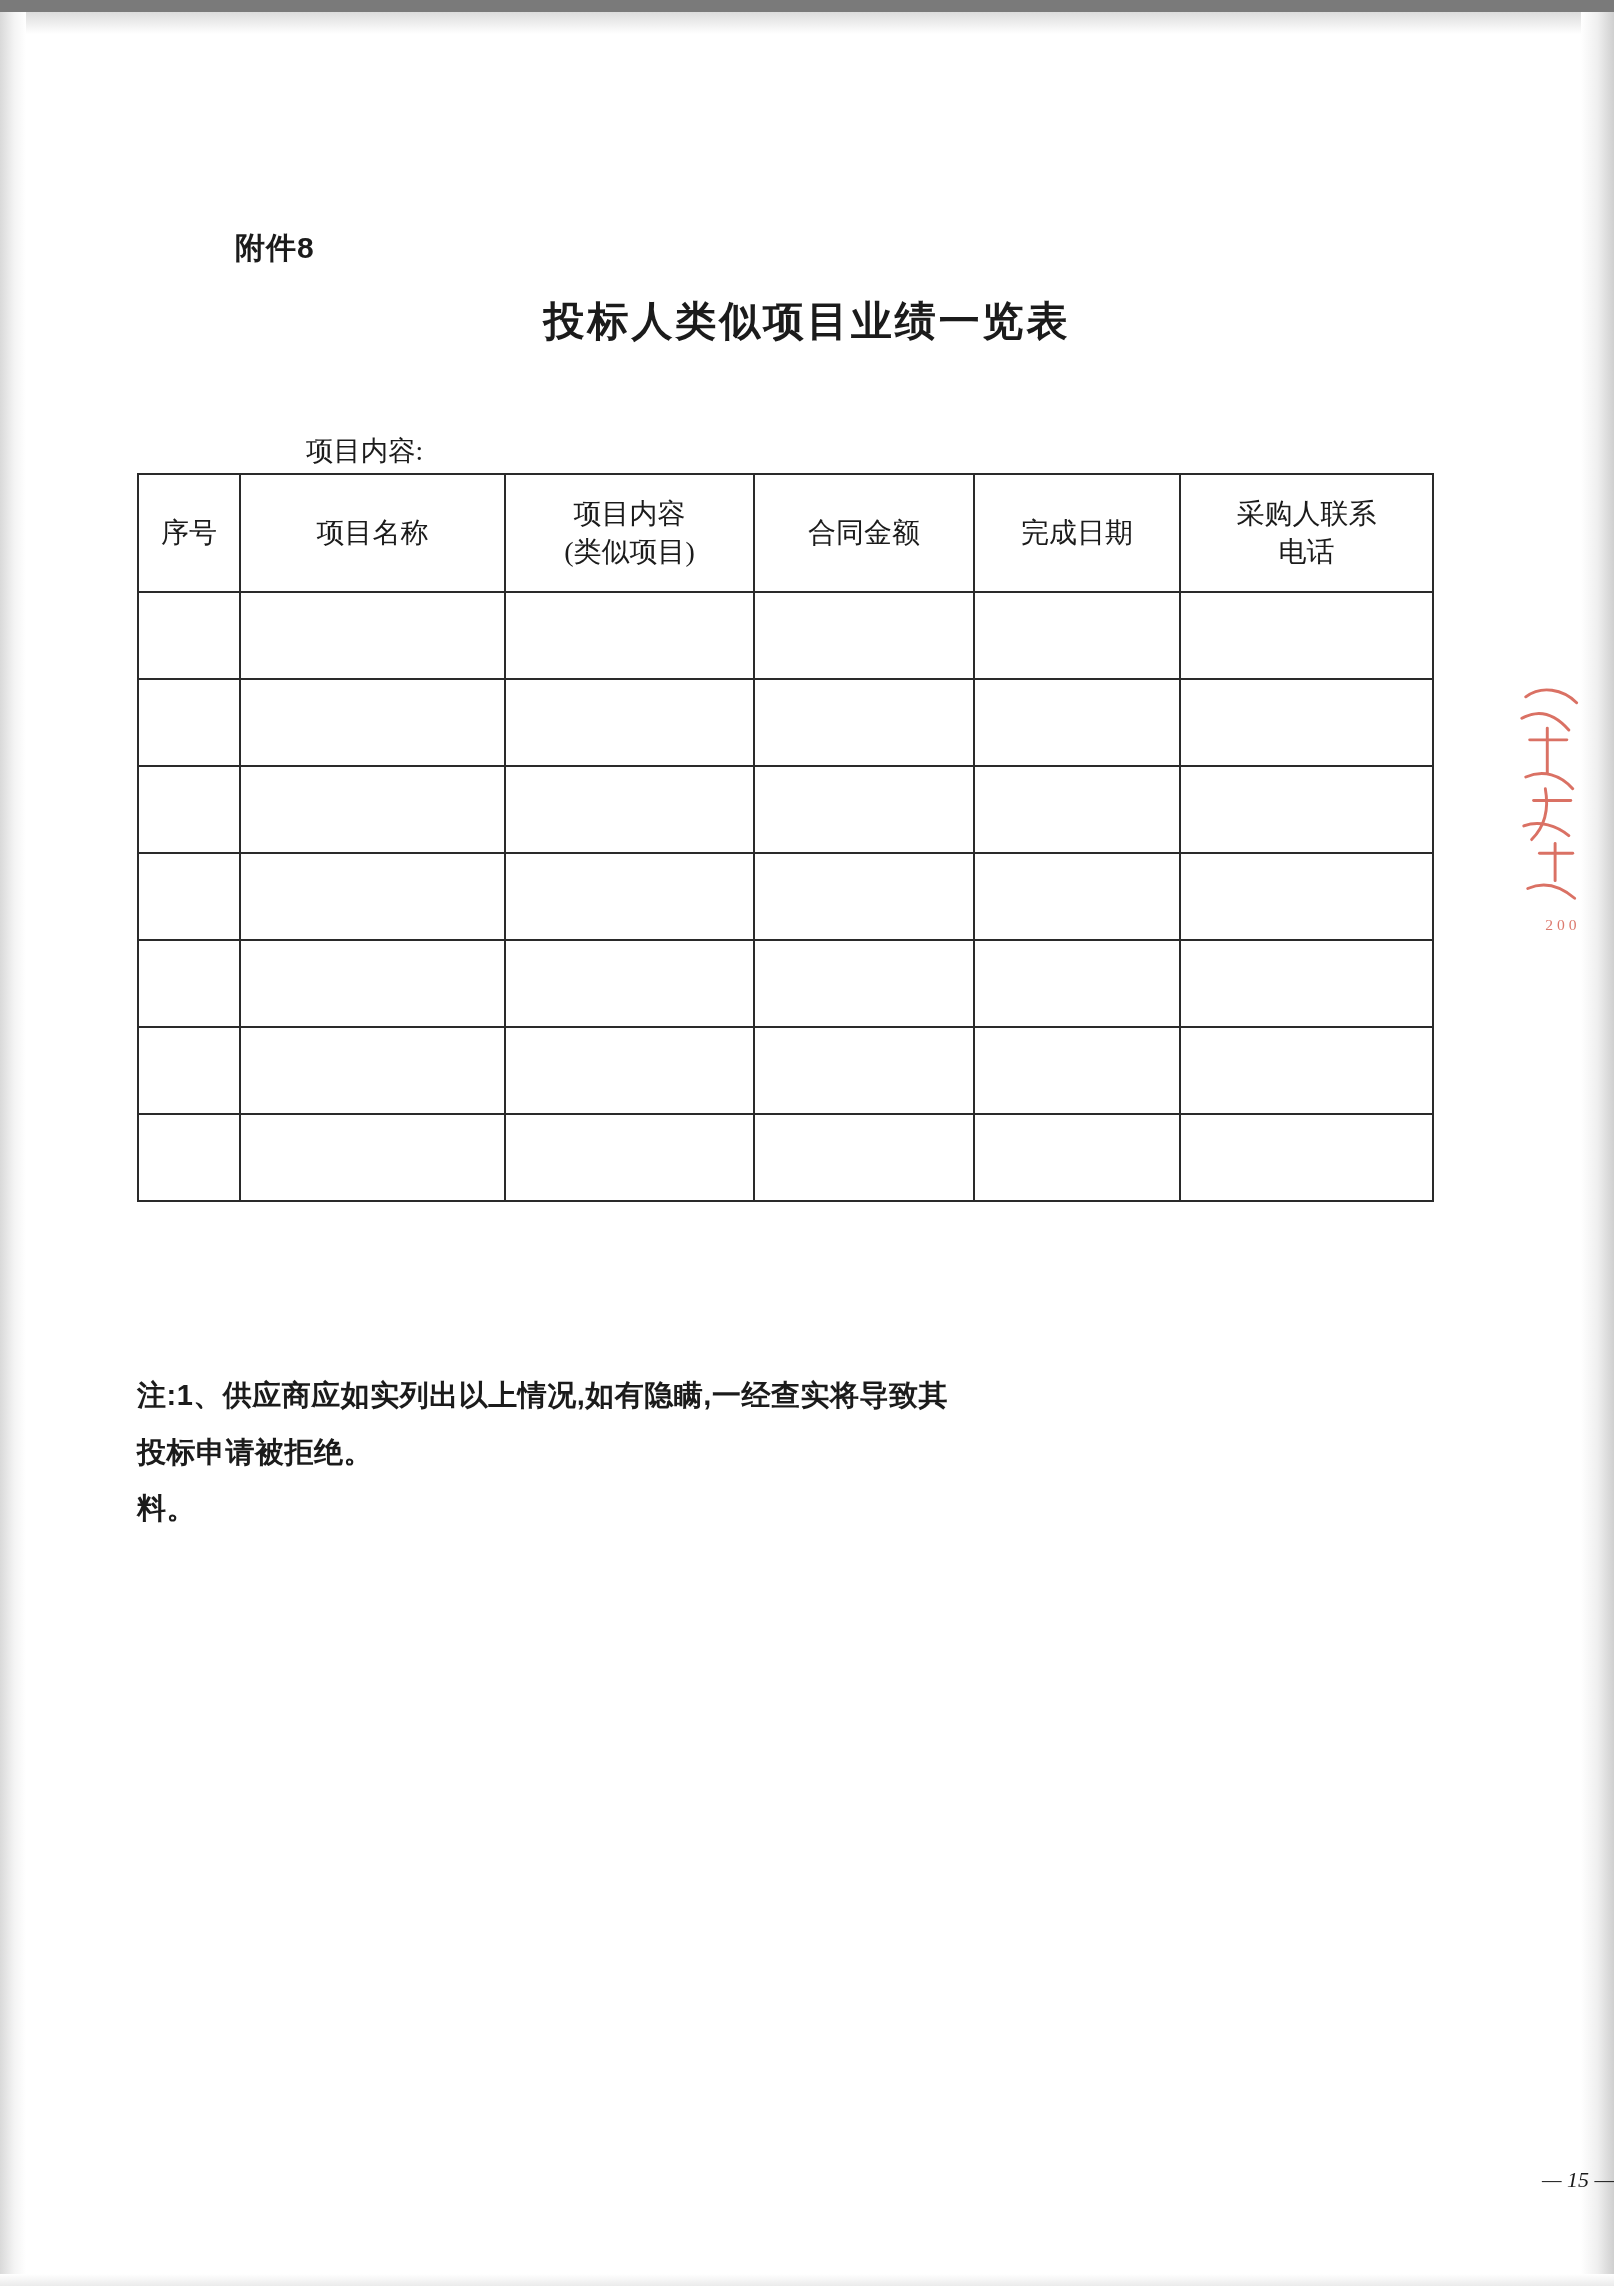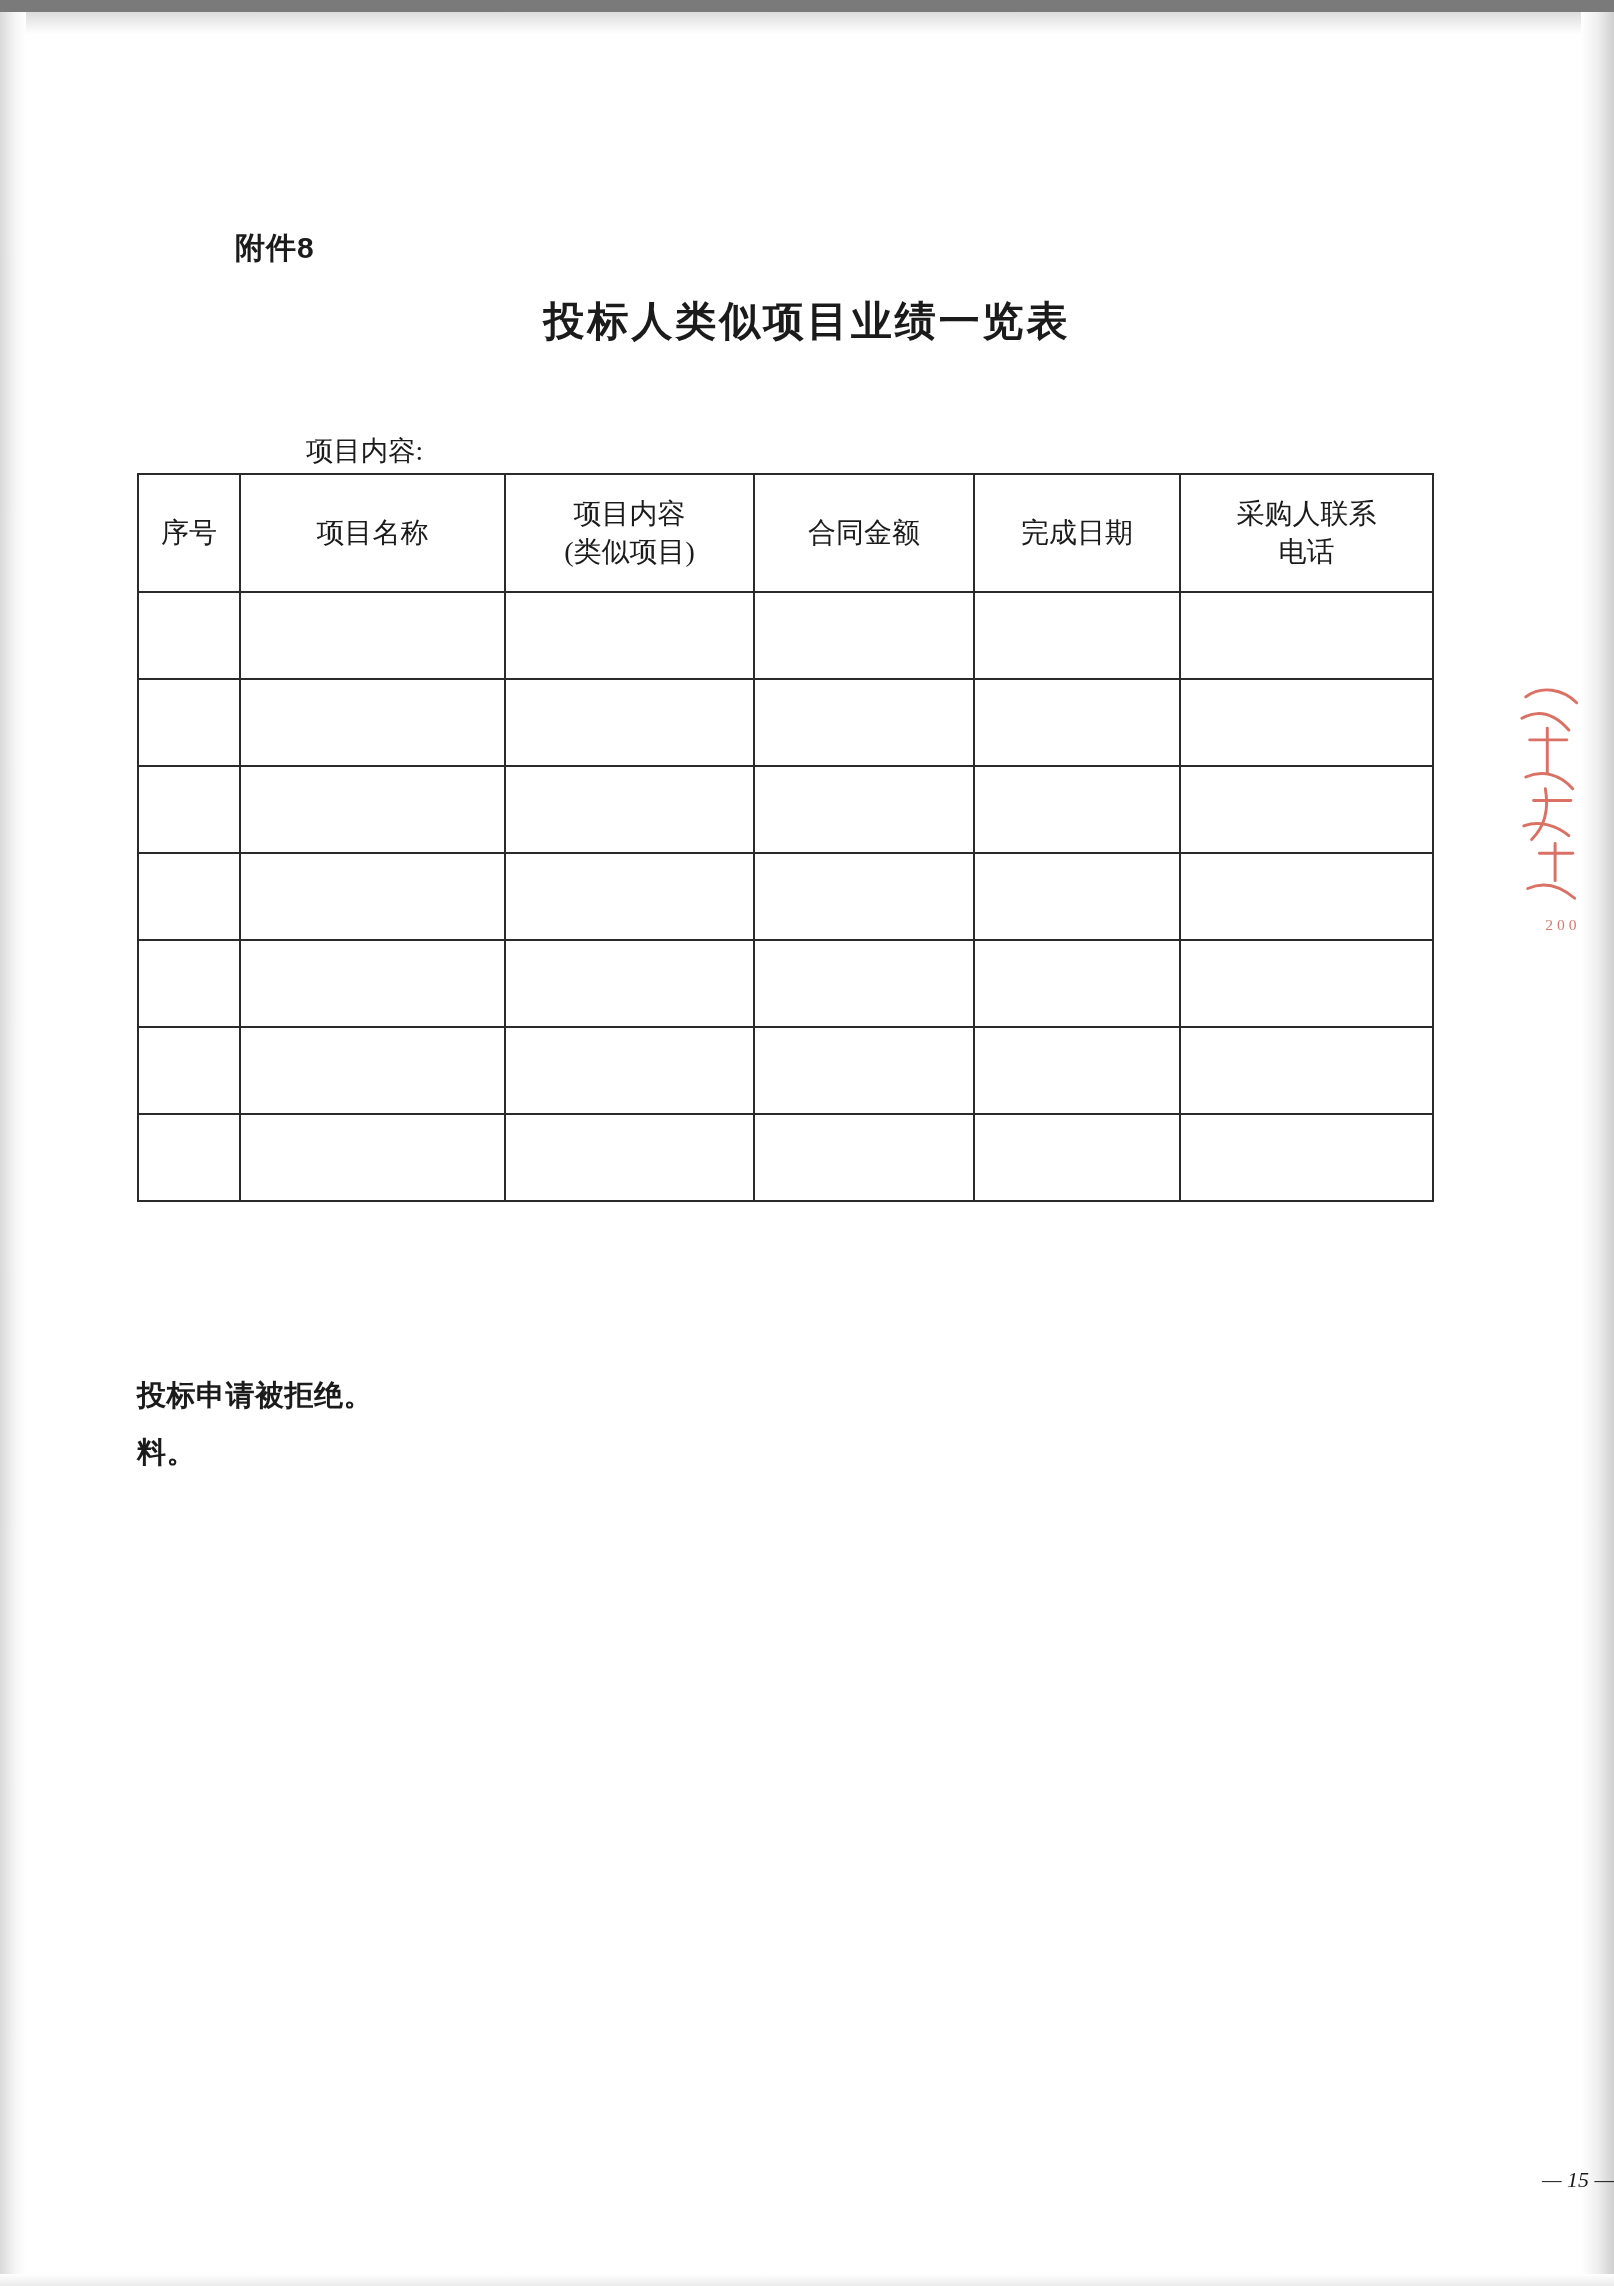--- a/index.html
+++ b/index.html
@@ -254,20 +254,21 @@
         <td class="body-cell"></td>
         <td class="body-cell"></td>
         <td class="body-cell"></td>
         <td class="body-cell"></td>
         <td class="body-cell"></td>
       </tr>
     </tbody>
   </table>
 
   <div class="notes">
+    <p>注:1、供应商应如实列出以上情况,如有隐瞒,一经查实将导致其</p>
     <p>投标申请被拒绝。</p>
     <p>料。</p>
   </div>
 
   <svg class="seal" viewBox="0 0 90 290" xmlns="http://www.w3.org/2000/svg">
     <g stroke="#d4594a" stroke-width="3" fill="none" opacity="0.85" stroke-linecap="round">
       <path d="M10 18 C 26 6, 48 10, 62 24"></path>
       <path d="M6 40 C 24 30, 40 36, 54 52"></path>
       <path d="M14 62 L 52 62"></path>
       <path d="M32 50 L 32 96"></path>

